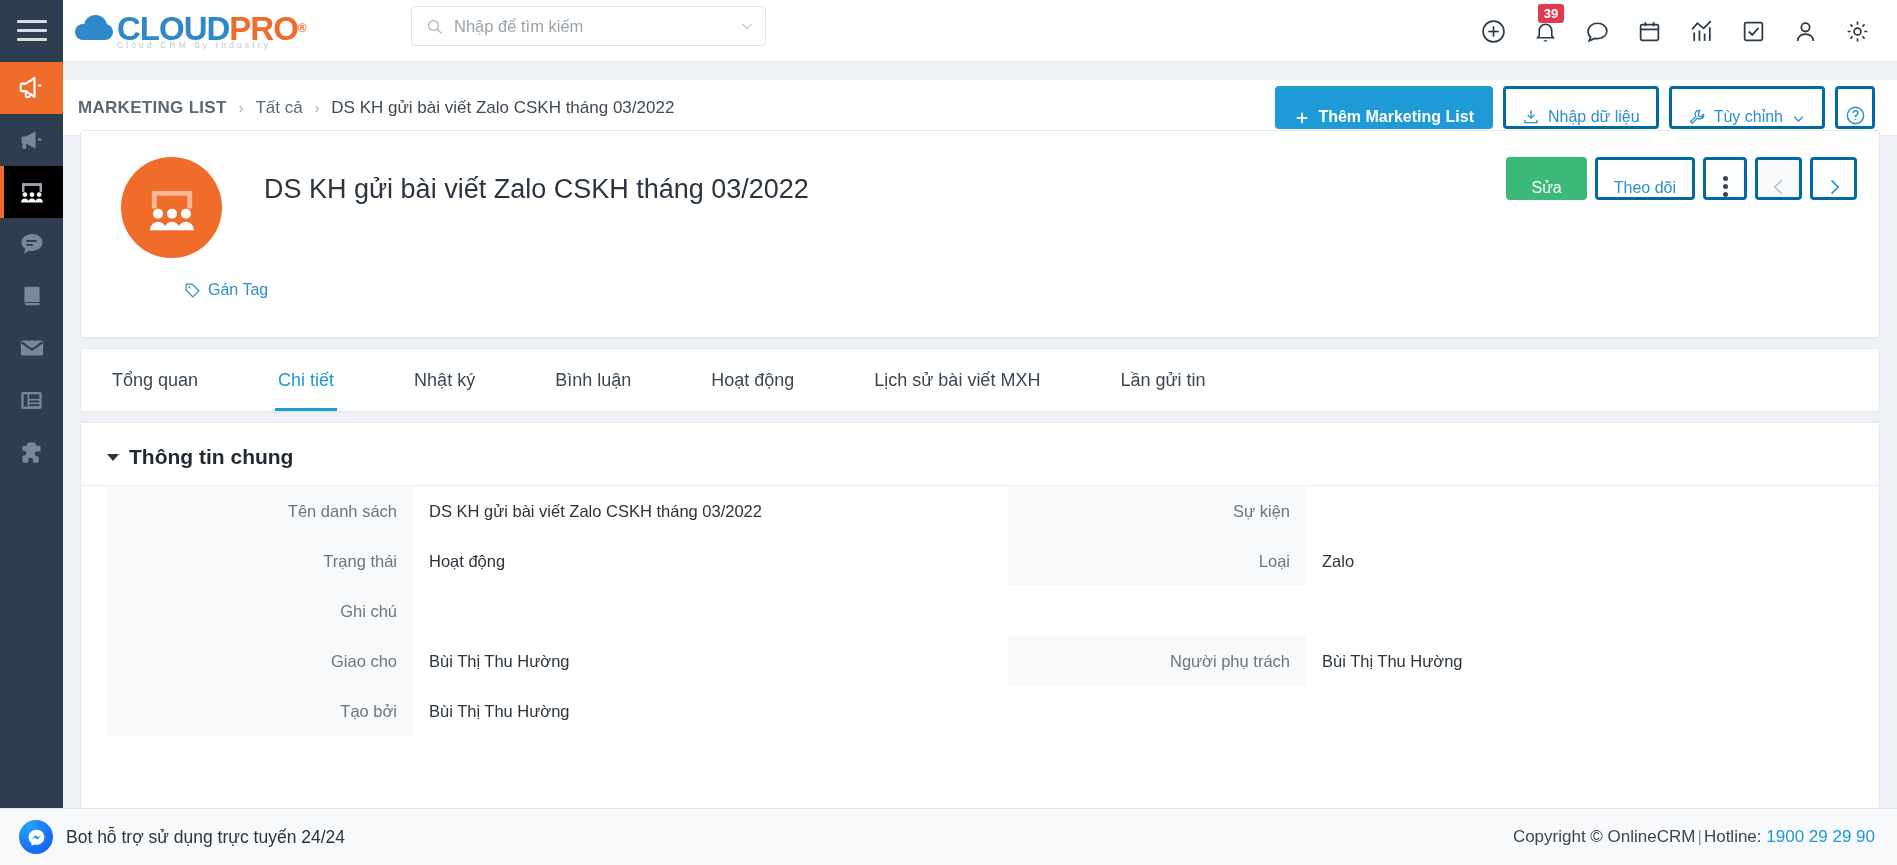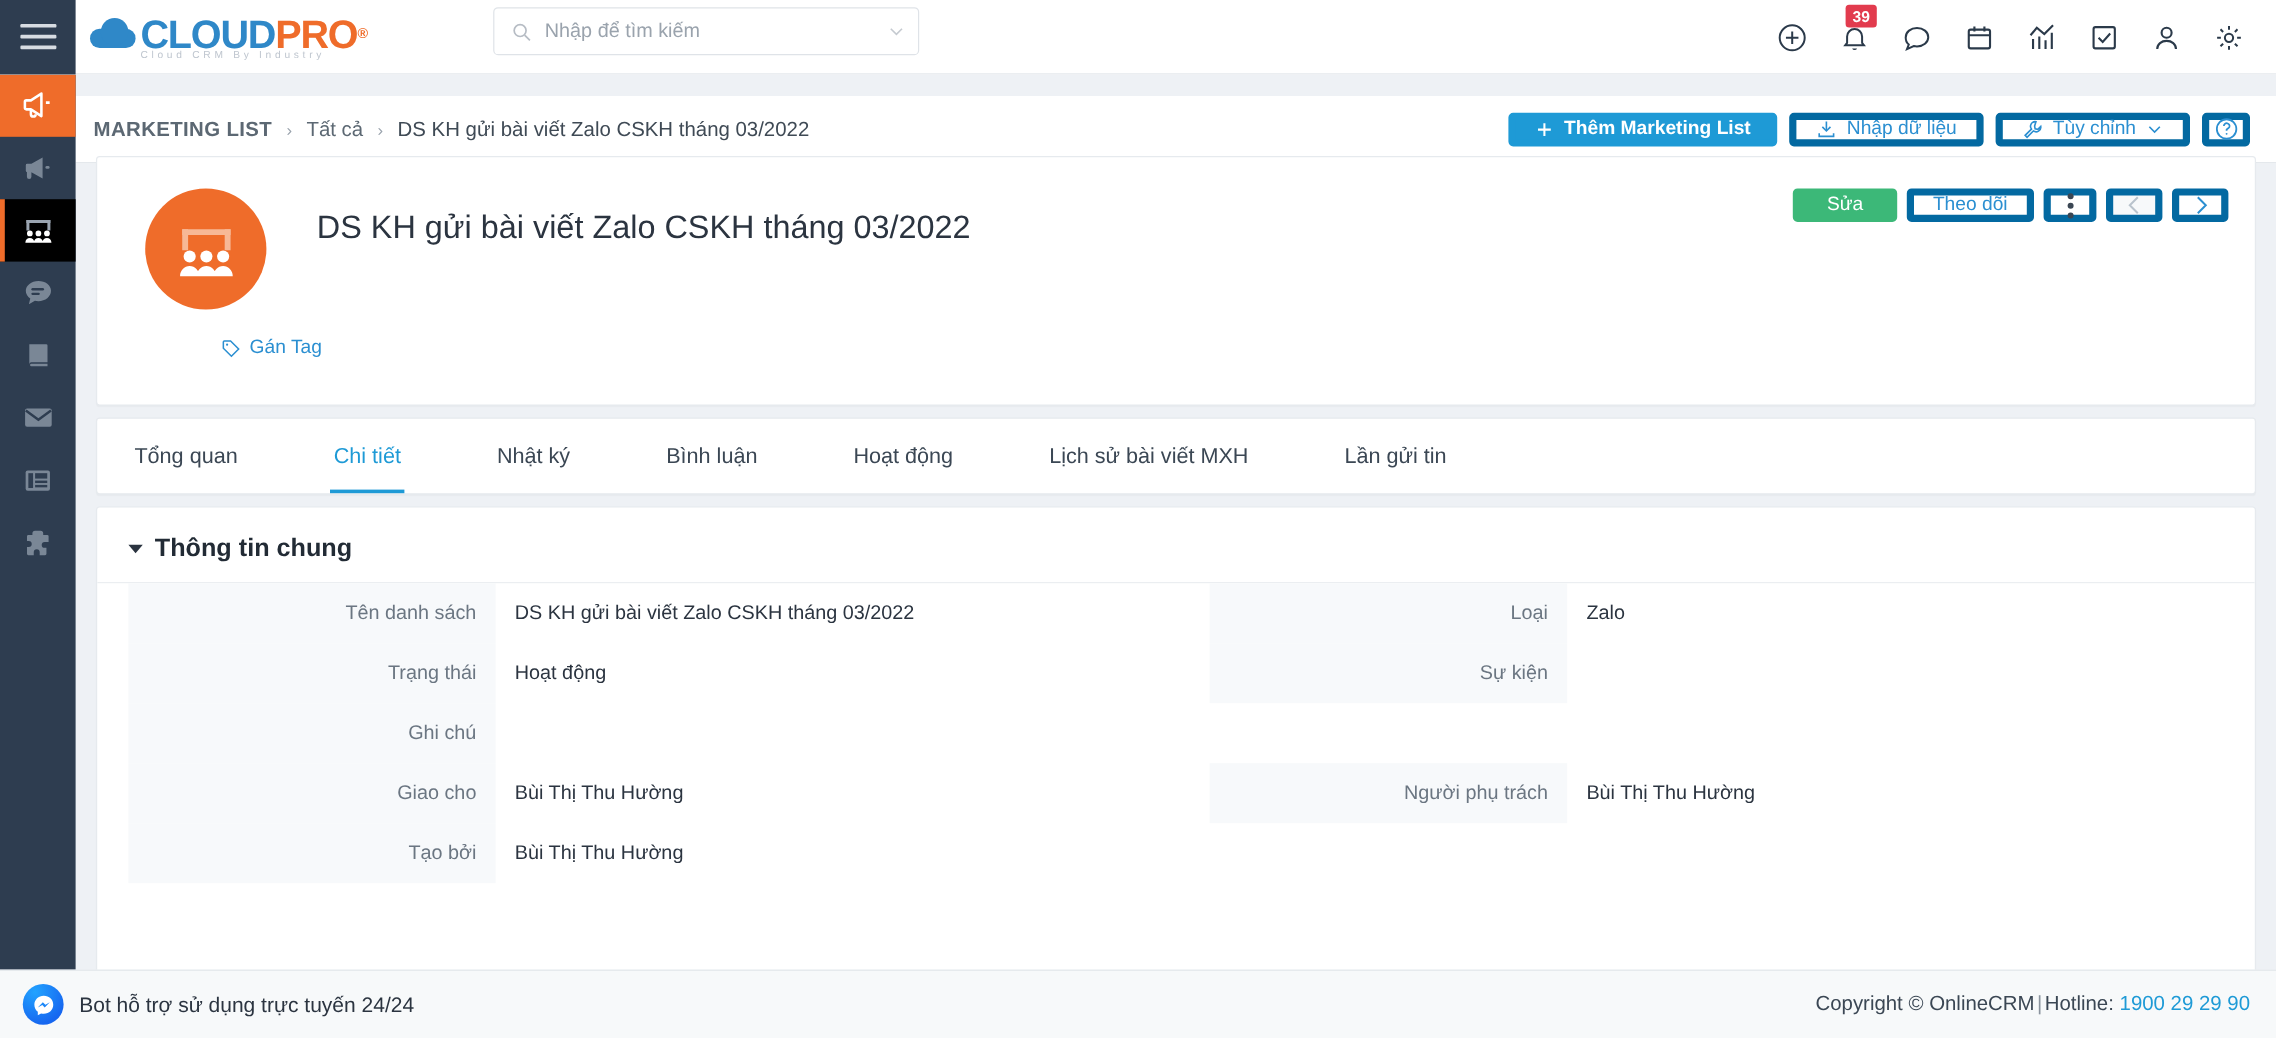--- a/index.html
+++ b/index.html
@@ -92,23 +92,23 @@
     border-bottom: 1px solid #e4e8ec;
   }
   .crumbs { display: flex; align-items: center; margin-left: 15px; gap: 12px; font-size: 17px; }
   .crumb-root { color: #5c6873; font-weight: 700; letter-spacing: .3px; cursor: pointer; }
   .crumb-sep { color: #9aa3ad; font-size: 14px; }
   .crumb { color: #5c6873; cursor: pointer; }
   .crumb.last { color: #3f4a55; }
 
   .crumb-actions { margin-left: auto; display: flex; align-items: center; gap: 10px; }
   .btn {
-    height: 28px; border-radius: 4px; display: flex; align-items: center; gap: 8px;
+    height: 43px; border-radius: 4px; display: flex; align-items: flex-end; gap: 8px;
     padding: 0 16px; font-size: 16px; cursor: pointer; white-space: nowrap;
-    border: 6px solid #0369a1; background: #fff; color: #2b8fd1;
+    border: 3px solid #0369a1; background: #fff; color: #2b8fd1;
   }
   .btn-primary { background: #1e9ad6; border-color: #1e9ad6; color: #fff; font-weight: 600; }
   .btn-icon-only { width: 40px; padding: 0; justify-content: center; }
 
   
   .content {
     position: absolute; top: 118px; left: 63px; width: 1834px; height: 712px;
     padding: 12px 17px 0 17px; overflow: hidden;
   }
   .card {
@@ -485,26 +485,26 @@
             <div class="fvalue">Bùi Thị Thu Hường</div>
           </div>
           <div class="frow">
             <div class="flabel">Tạo bởi</div>
             <div class="fvalue">Bùi Thị Thu Hường</div>
           </div>
         </div>
 
         <div class="col right">
           <div class="frow">
+            <div class="flabel">Sự kiện</div>
+            <div class="fvalue"></div>
+          </div>
+          <div class="frow">
             <div class="flabel">Loại</div>
             <div class="fvalue">Zalo</div>
-          </div>
-          <div class="frow">
-            <div class="flabel">Sự kiện</div>
-            <div class="fvalue"></div>
           </div>
           <div class="frow">
             <div class="flabel" style="background:transparent"></div>
             <div class="fvalue"></div>
           </div>
           <div class="frow">
             <div class="flabel">Người phụ trách</div>
             <div class="fvalue">Bùi Thị Thu Hường</div>
           </div>
         </div>

